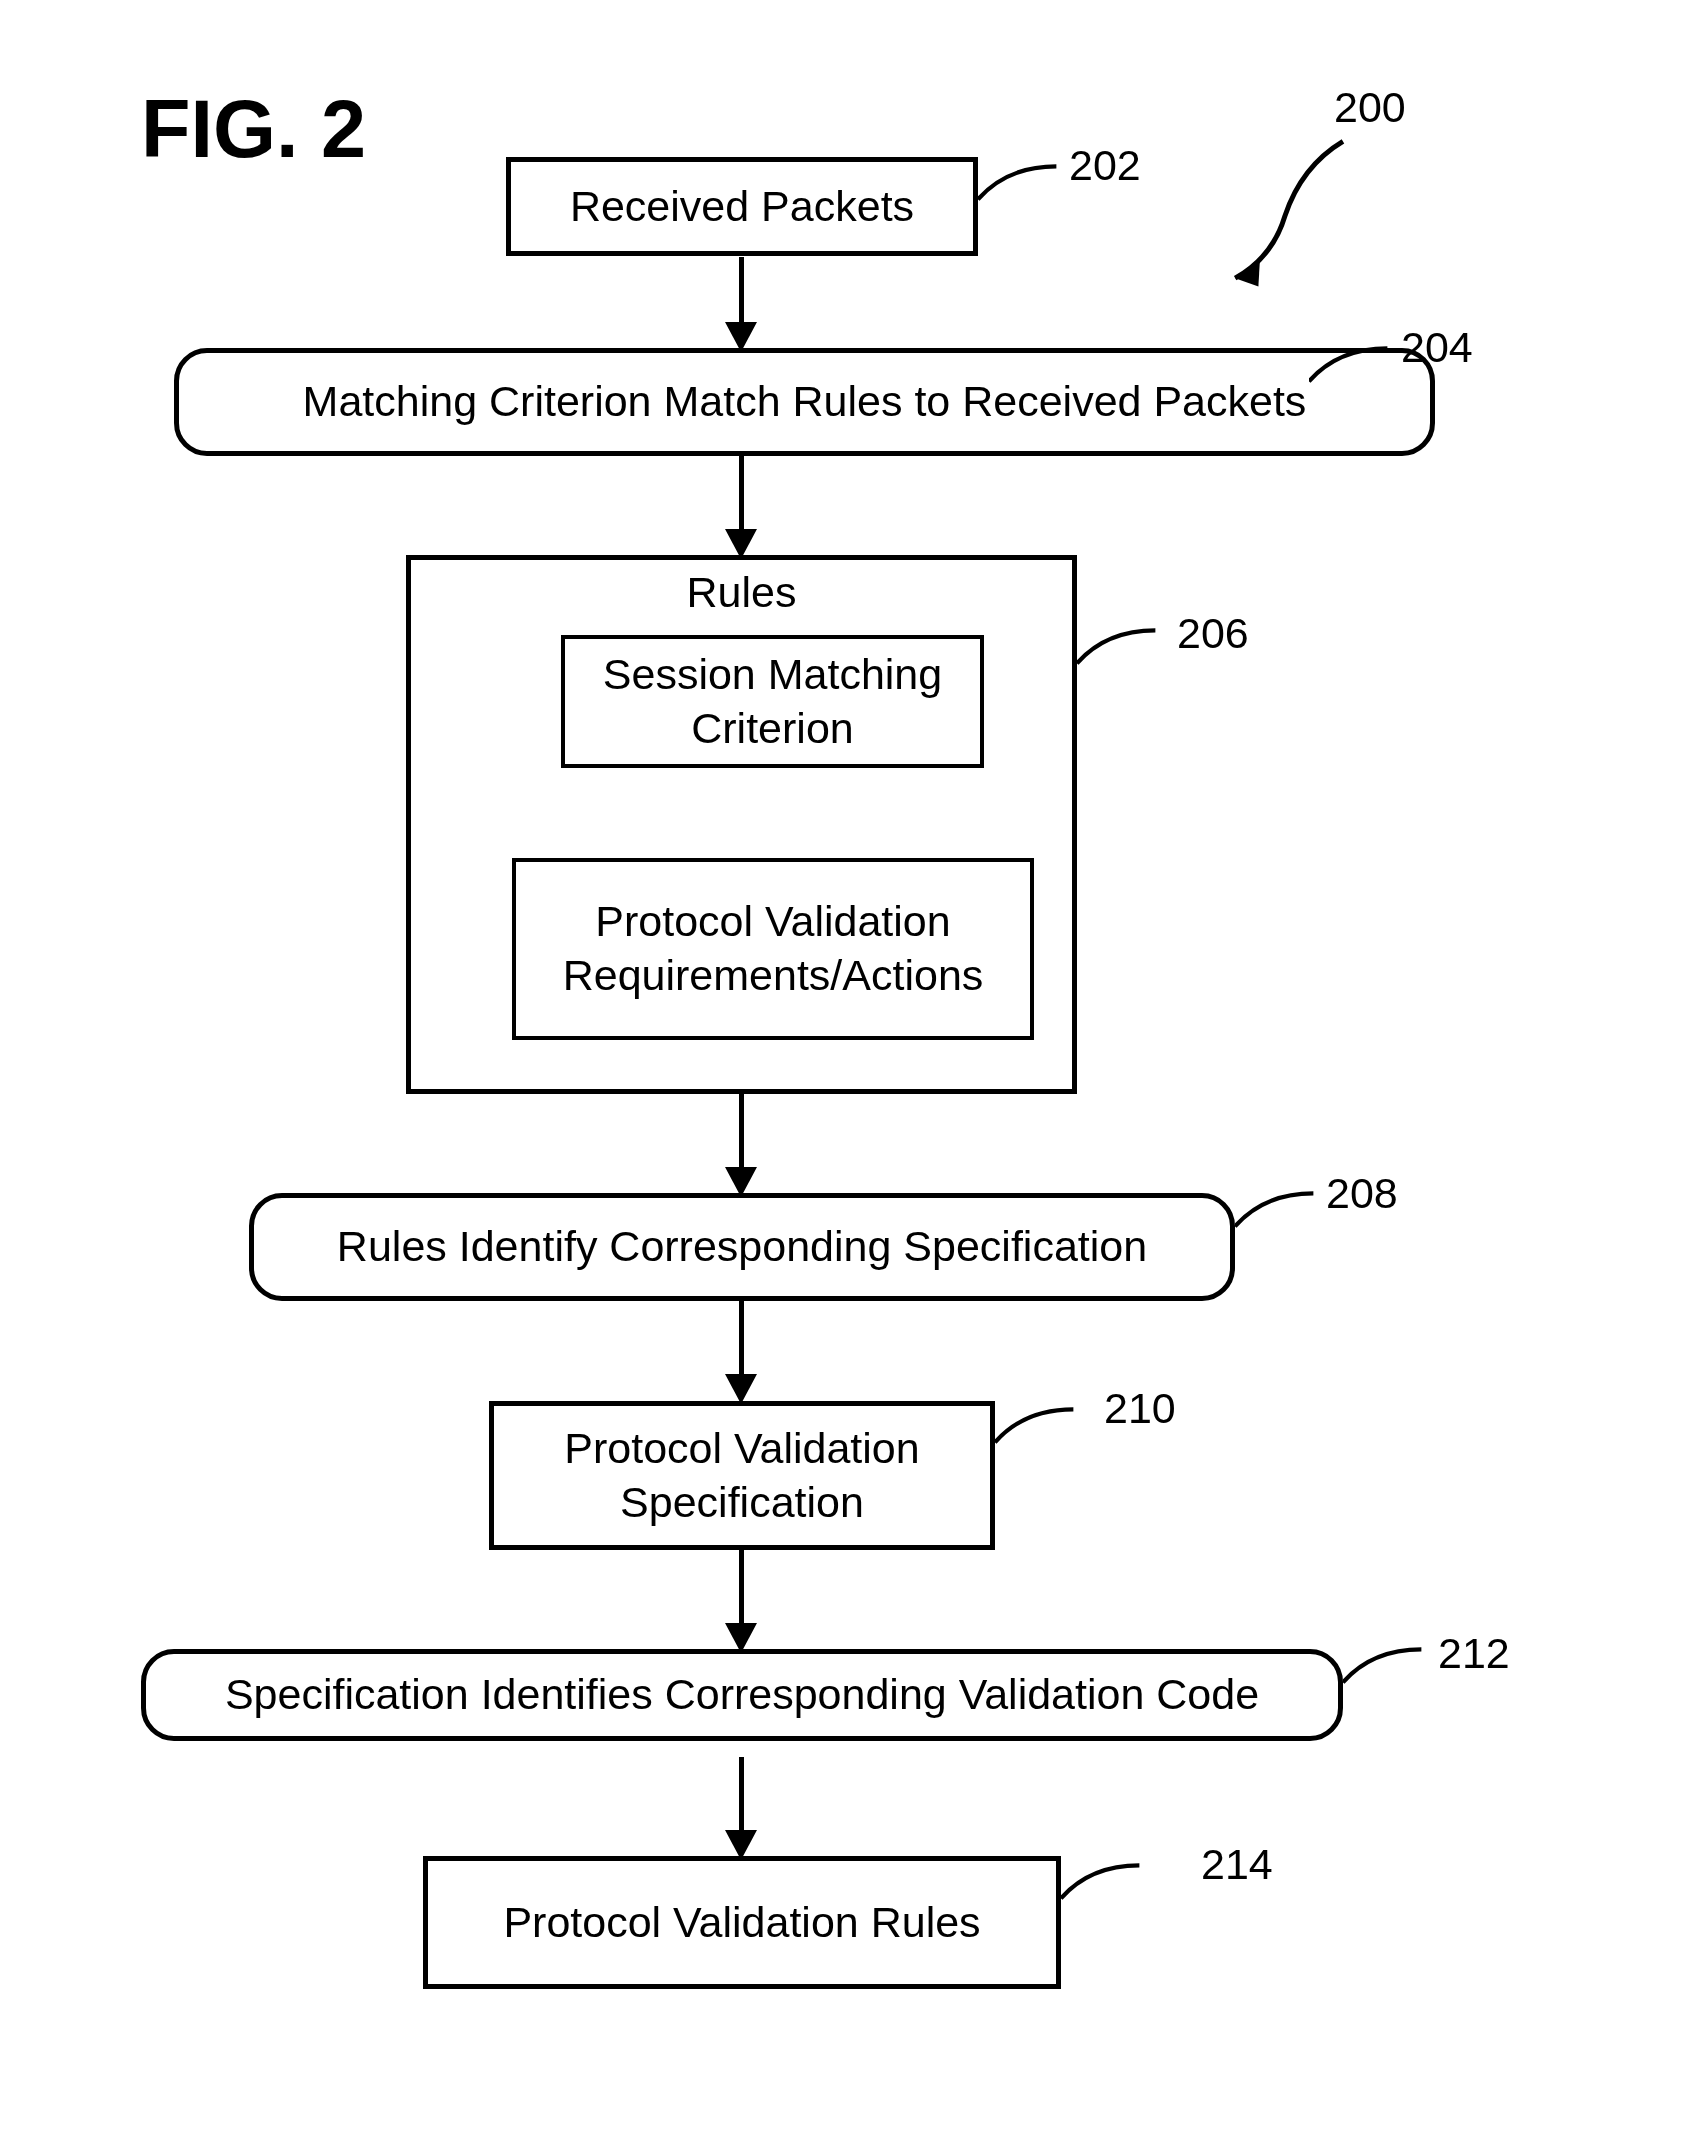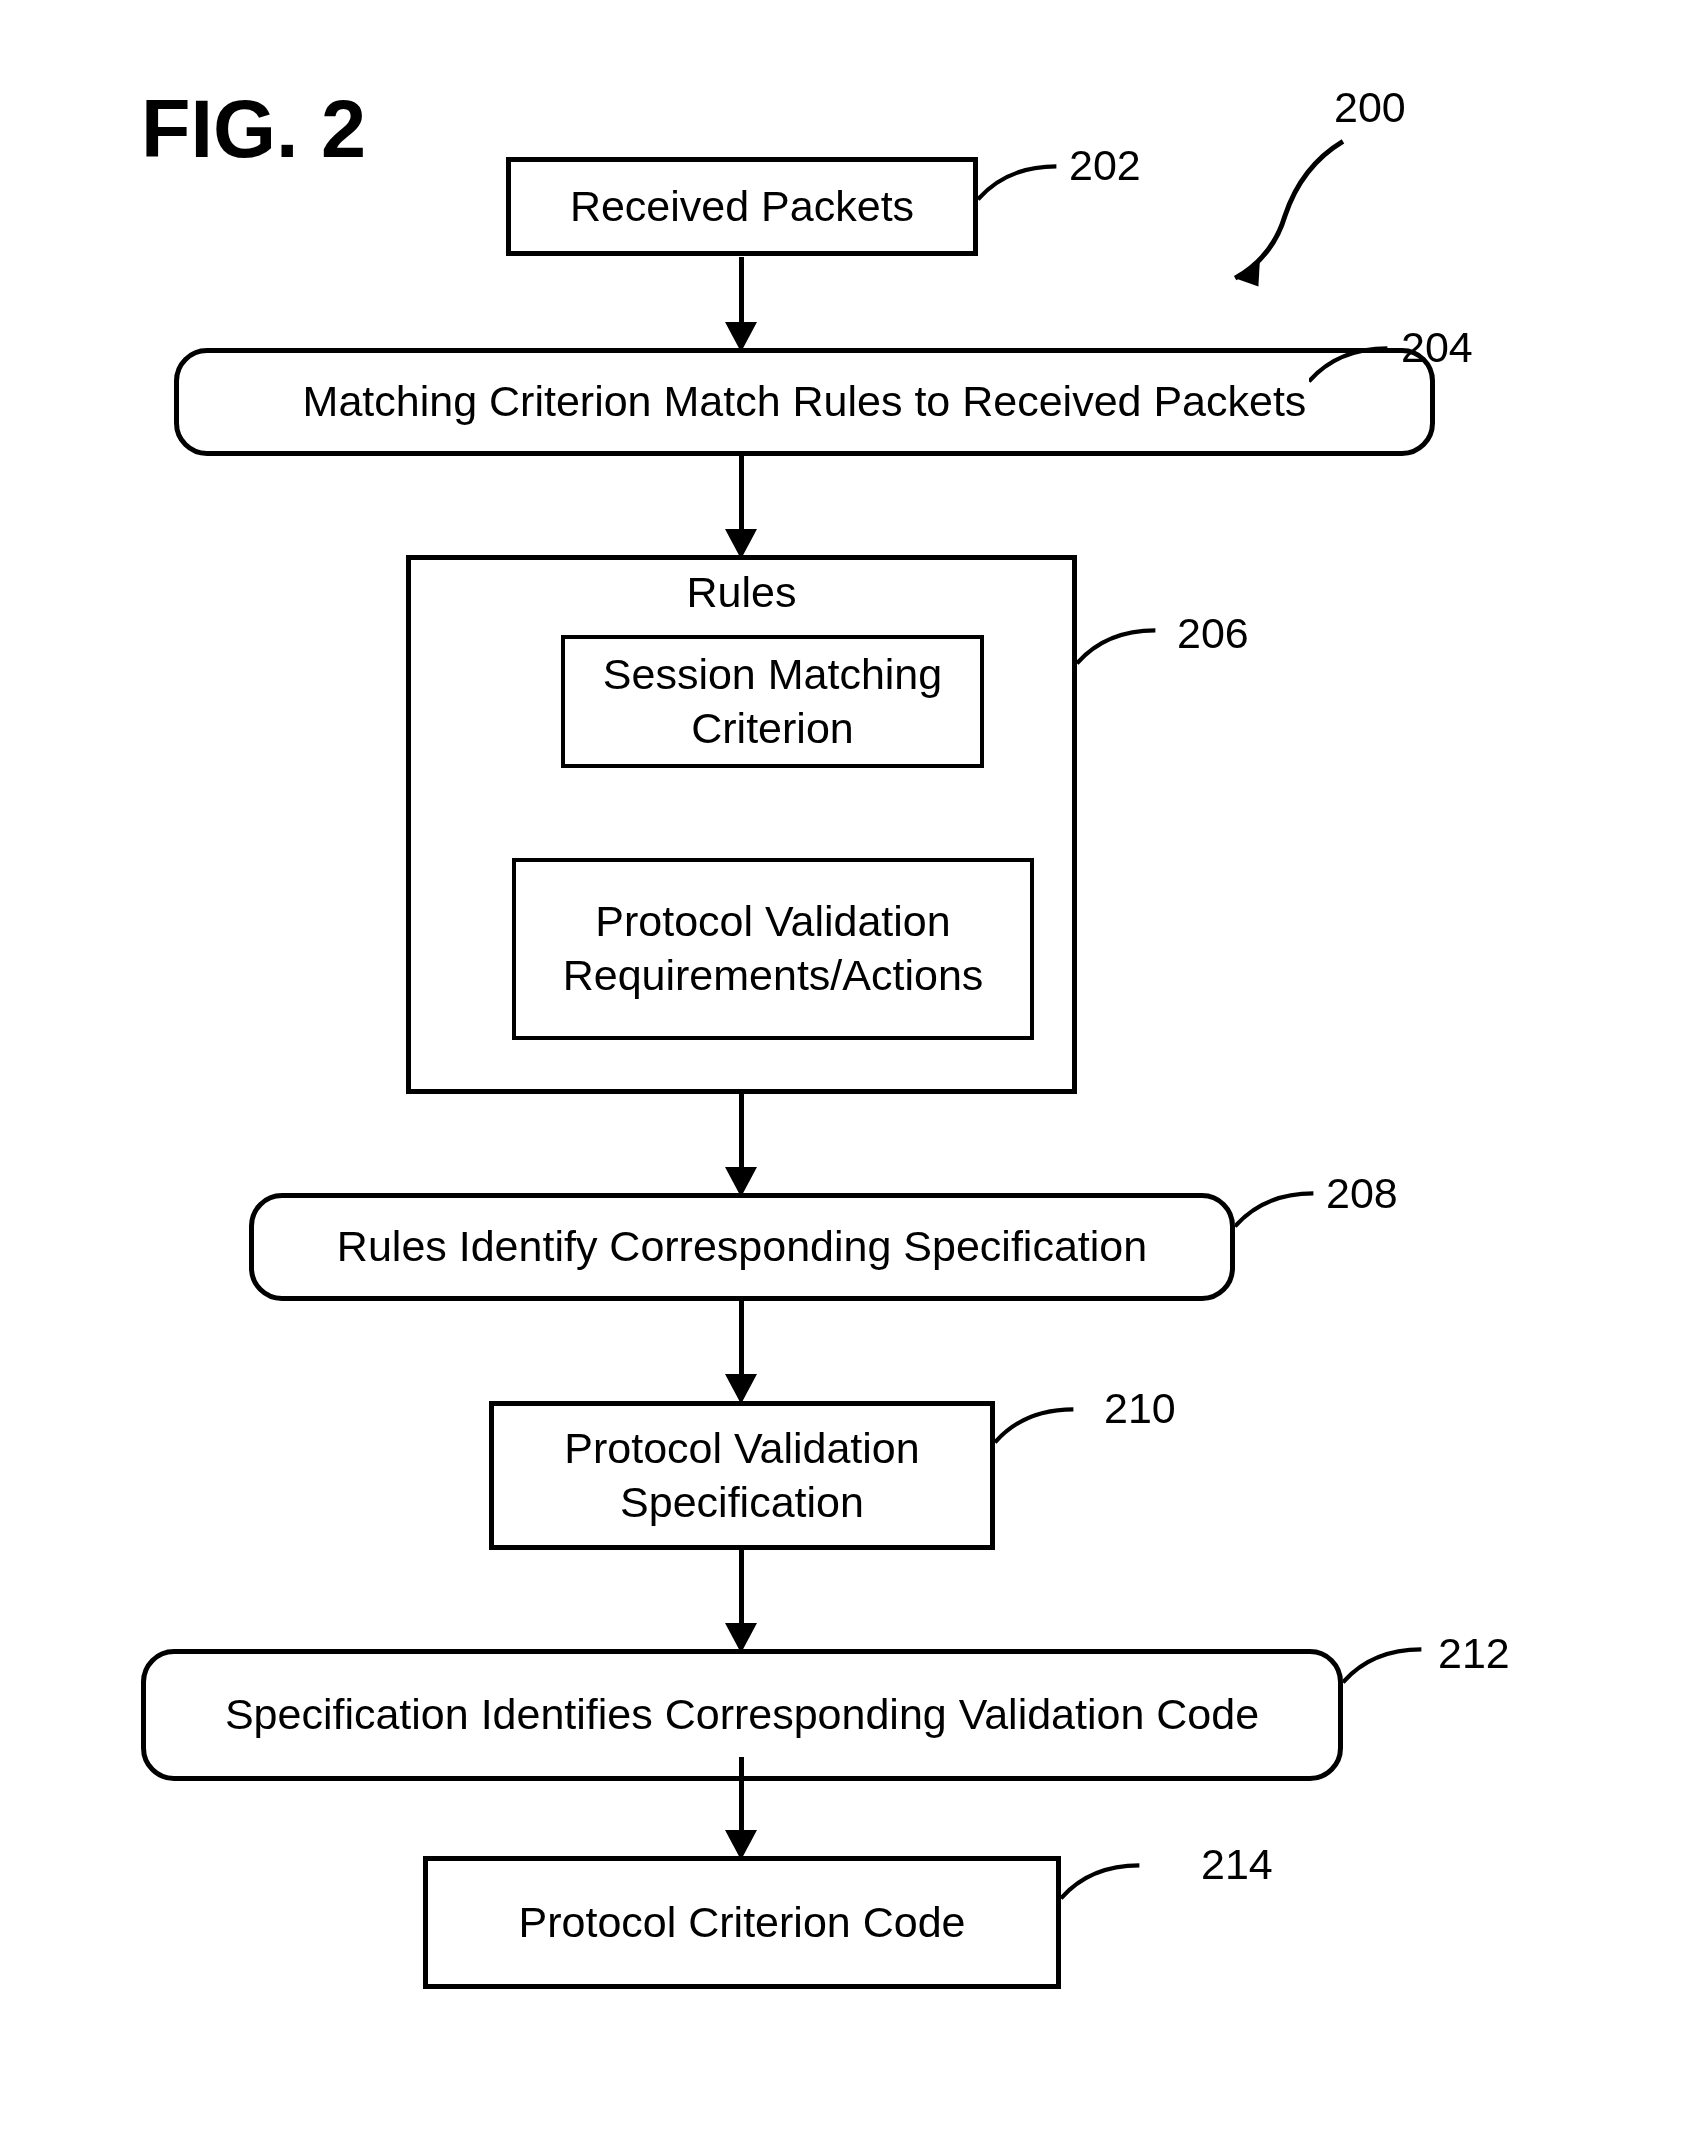--- a/index.html
+++ b/index.html
@@ -127,29 +127,29 @@
 <div class="arrow-head" style="left:725px; top:1374px;"></div>
 
 <div class="box" style="left:489px; top:1401px; width:506px; height:149px; white-space: pre-line;">
   <span>Protocol Validation
 Specification</span>
 </div>
 
 <div class="arrow-line" style="left:739px; top:1550px; height:75px;"></div>
 <div class="arrow-head" style="left:725px; top:1623px;"></div>
 
-<div class="box rounded" style="left:141px; top:1649px; width:1202px; height:132px;">
+<div class="box rounded" style="left:141px; top:1649px; width:1202px; height:92px;">
   <span>Specification Identifies Corresponding Validation Code</span>
 </div>
 
 <div class="arrow-line" style="left:739px; top:1757px; height:75px;"></div>
 <div class="arrow-head" style="left:725px; top:1830px;"></div>
 
 <div class="box" style="left:423px; top:1856px; width:638px; height:133px;">
-  <span>Protocol Criterion Code</span>
+  <span>Protocol Validation Rules</span>
 </div>
 
 <div class="label-num" style="left:1334px; top:83px;">200</div>
 <svg class="curve200" style="left:1202px; top:133px;" viewBox="0 0 240 200">
   <path d="M 170 10 Q 120 40 100 100 Q 85 150 40 175" stroke="#000" stroke-width="6" fill="none"></path>
   <polygon points="40,175 70,150 68,185" fill="#000"></polygon>
 </svg>
 
 <svg class="leader" style="left:978px; top:162px; width:99px; height:50px;" viewBox="0 0 120 60" width="99" height="50">
   <path d="M 0 45 Q 35 5 95 5" stroke="#000" stroke-width="5" fill="none"></path>

